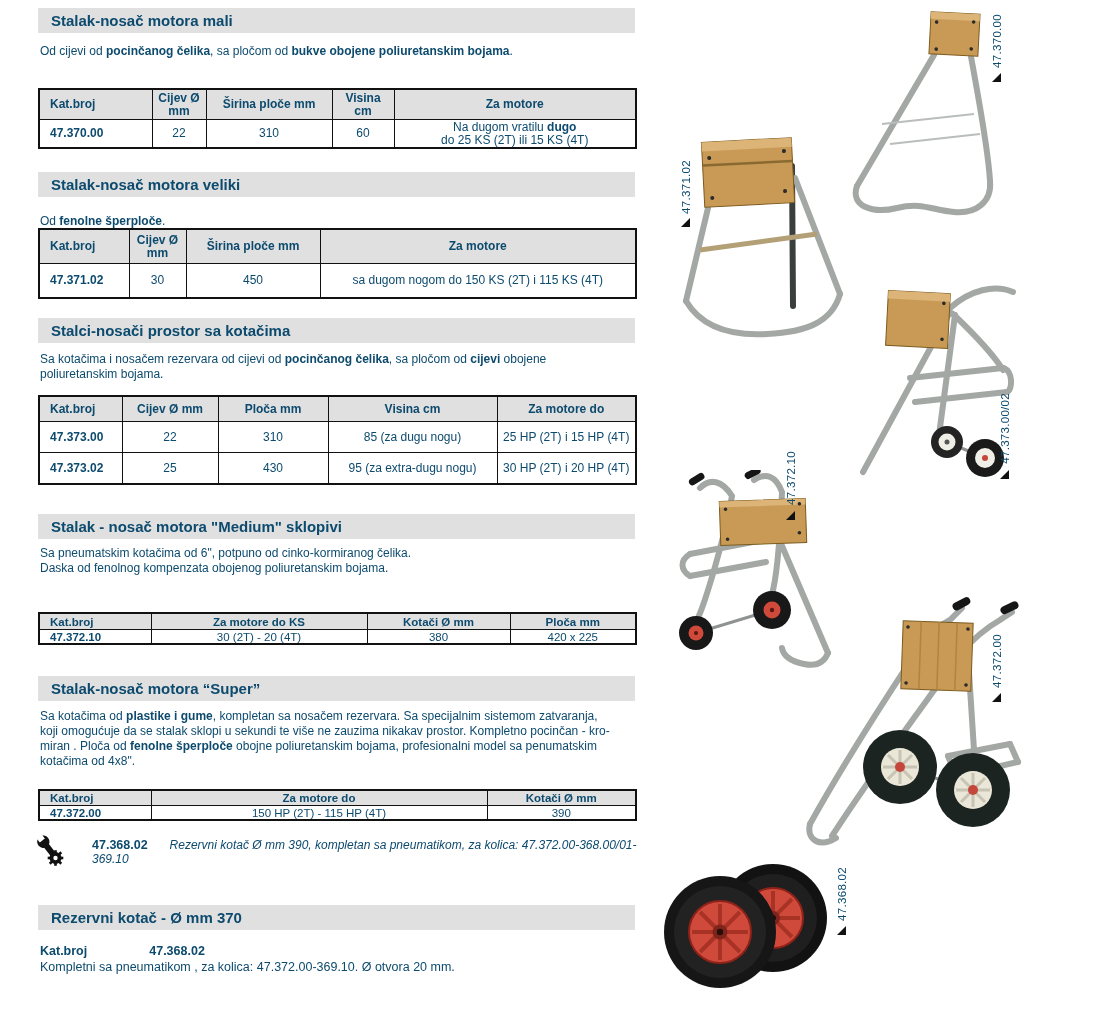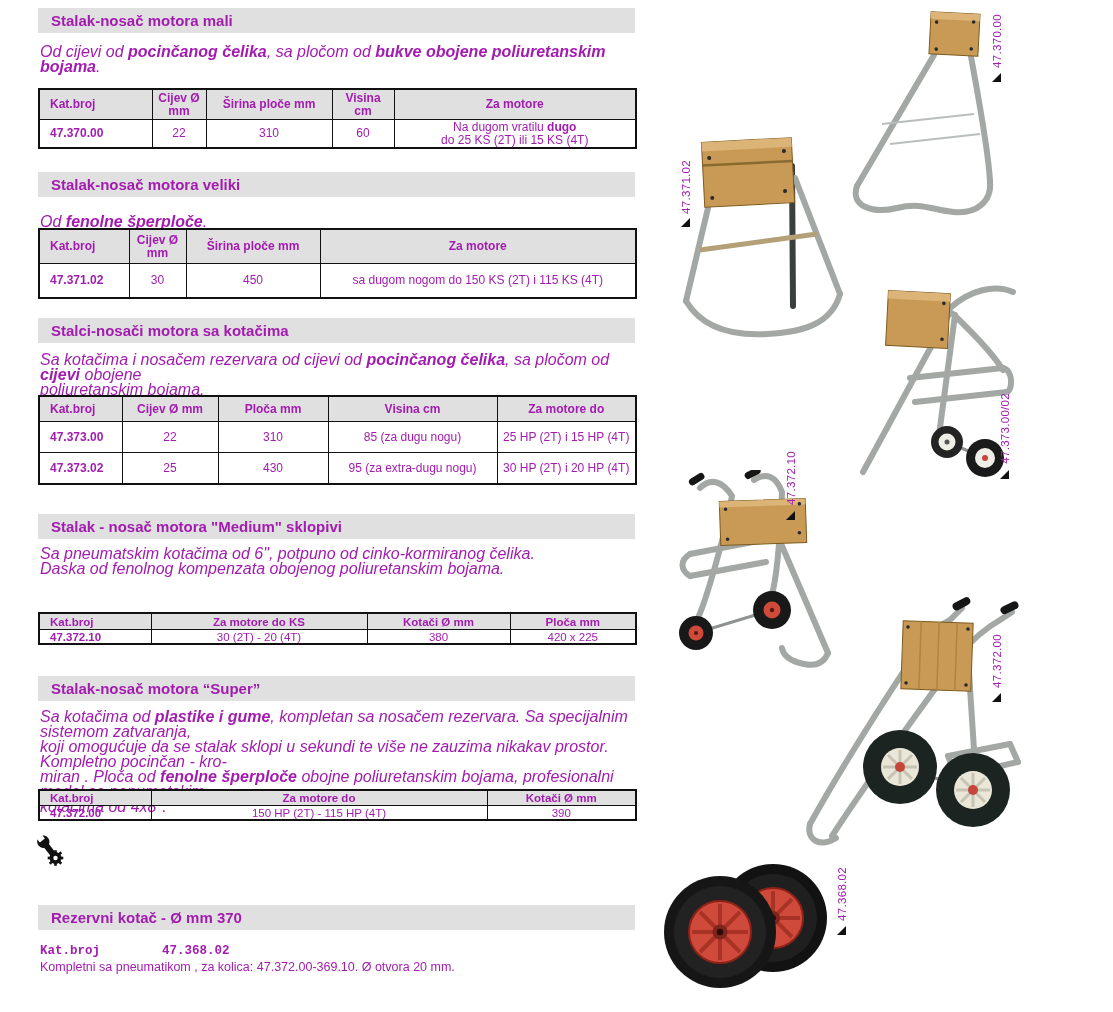--- a/index.html
+++ b/index.html
@@ -1,43 +1,43 @@
 <!DOCTYPE html>
 <html><head>
 <meta charset="utf-8">
 <style>
   html,body{margin:0;padding:0;background:#fff;}
   #page{position:relative;width:1113px;height:1012px;background:#ffffff;overflow:hidden;
-        font-family:"Liberation Sans",sans-serif;color:#a21caf;}
+        font-family:"Liberation Sans",sans-serif;color:#0c4a6e;}
   .b{font-weight:bold;}
   .i{font-style:italic;}
   .bar{position:absolute;left:38px;width:597px;height:25px;background:#e0e0e0;
        font-weight:bold;font-size:15px;line-height:25px;padding-left:13px;box-sizing:border-box;}
-  .desc{position:absolute;left:40px;width:600px;font-size:16px;line-height:15px;font-style:italic;}
+  .desc{position:absolute;left:40px;width:600px;font-size:12px;line-height:15px;}
   .spec{position:absolute;left:38px;width:597px;border-collapse:collapse;table-layout:fixed;
         font-size:12px;border:2px solid #111;}
   .spec th,.spec td{border:1px solid #111;vertical-align:middle;padding:0 4px;text-align:center;
         white-space:pre-line;line-height:13px;overflow:hidden;}
   .spec th{background:#e0e0e0;font-weight:bold;}
   .spec th:first-child,.spec td:first-child{text-align:left;padding-left:10px;}
   .spec td:first-child{font-weight:bold;}
   .t1 th{height:29px}.t1 td{height:27px}
   .t2 th{height:33px}.t2 td{height:33px}
   .t3 th{height:24px}.t3 td{height:30px}
   .t4 th{height:15px}.t4 td{height:13px}
   .t5 th{height:14px}.t5 td{height:13px}
   .t4,.t5{font-size:11.5px}
   .t4 th,.t5 th,.t4 td,.t5 td{line-height:12px}
   .vlabel{position:absolute;writing-mode:vertical-rl;transform:rotate(180deg);
           font-size:11.5px;letter-spacing:.3px;white-space:nowrap;}
   .tri{position:absolute;width:9px;height:9px;background:#111;
        clip-path:polygon(100% 0,100% 100%,0 100%);}
   .note{position:absolute;left:92px;top:838px;width:546px;font-size:12px;line-height:14px;}
   .note span.b{font-size:12.5px;margin-right:22px;}
-  .kat-line{position:absolute;left:40px;top:944px;font-size:12.5px;font-weight:bold;font-family:Liberation Mono, monospace;}
+  .kat-line{position:absolute;left:40px;top:944px;font-size:12.5px;font-weight:bold;}
   .kat-line .val{margin-left:62px;}
   .s6desc{position:absolute;left:40px;top:960px;font-size:12.5px;}
   .photo{position:absolute;}
 </style>
 </head>
 <body>
 
 <div id="page">
 
   <div class="bar" style="top:8px">Stalak-nosač motora mali</div>
@@ -95,21 +95,21 @@
       <tbody>
         <tr>
           <td>47.371.02</td>
           <td>30</td>
           <td>450</td>
           <td>sa dugom nogom do 150 KS (2T) i 115 KS (4T)</td>
         </tr>
       </tbody>
     </table>
 
-  <div class="bar" style="top:318px">Stalci-nosači motora sa kotačima</div>
+  <div class="bar" style="top:318px">Stalci-nosači prostor sa kotačima</div>
   <div class="desc" style="top:352px">
     <div><span>Sa kotačima i nosačem rezervara od cijevi od </span><span class="b">pocinčanog čelika</span><span>, sa pločom od </span><span class="b">cijevi</span><span> obojene</span></div>
       <div><span>poliuretanskim bojama.</span></div>
   </div>
   <table class="spec t3" style="top:395px">
       <colgroup>
         <col style="width: 83px;">
         <col style="width: 96px;">
         <col style="width: 110px;">
         <col style="width: 169px;">
@@ -215,20 +215,21 @@
         <rect x="14.7" y="23.7" width="3" height="2.6"></rect>
           <rect x="27.3" y="23.7" width="3" height="2.6"></rect>
         <rect x="16.3" y="19" width="3" height="2.6" transform="rotate(45 17.8 20.3)"></rect>
         <rect x="25.7" y="19" width="3" height="2.6" transform="rotate(-45 27.2 20.3)"></rect>
         <rect x="16.3" y="28.4" width="3" height="2.6" transform="rotate(-45 17.8 29.7)"></rect>
         <rect x="25.7" y="28.4" width="3" height="2.6" transform="rotate(45 27.2 29.7)"></rect>
       </g>
       <circle cx="22.5" cy="25" r="2.2" fill="#fff"></circle>
     </g>
   </svg>
+  <div class="note"><span><span class="b">47.368.02</span><span class="i">Rezervni kotač Ø mm 390, kompletan sa pneumatikom, za kolica: 47.372.00-368.00/01-369.10</span></span></div>
 
   <div class="bar" style="top:905px">Rezervni kotač - Ø mm 370</div>
   <div class="kat-line">
     <span>Kat.broj</span><span class="val">47.368.02</span>
   </div>
   <div class="s6desc">Kompletni sa pneumatikom , za kolica: 47.372.00-369.10. Ø otvora 20 mm.</div>
 
   <svg class="photo" style="left:842px;top:6px" width="155" height="212" viewBox="0 0 155 212">
     <g stroke="#a3a8a5" stroke-width="6" fill="none" stroke-linecap="round">
       <path d="M92 49 L15 180"></path>

